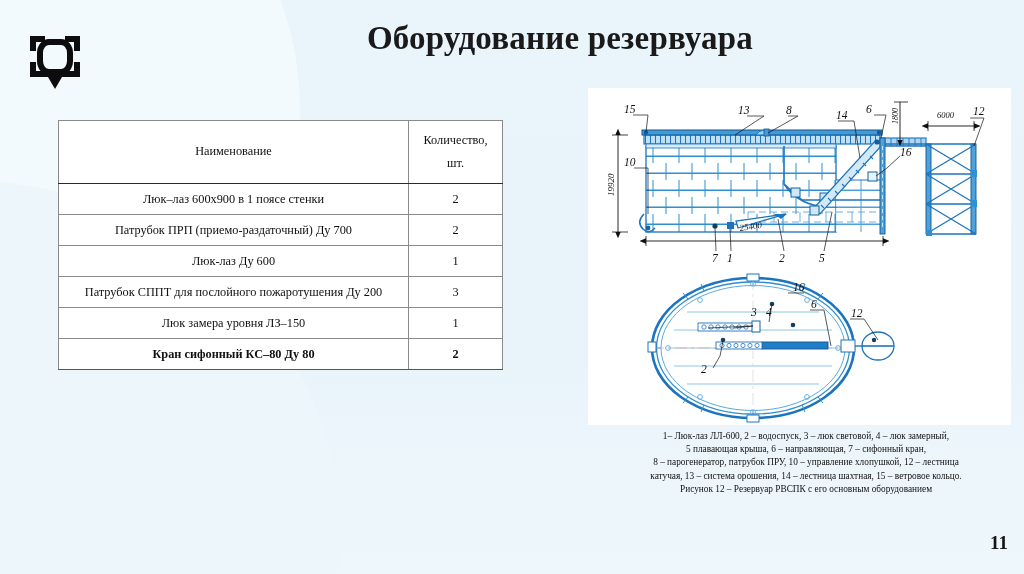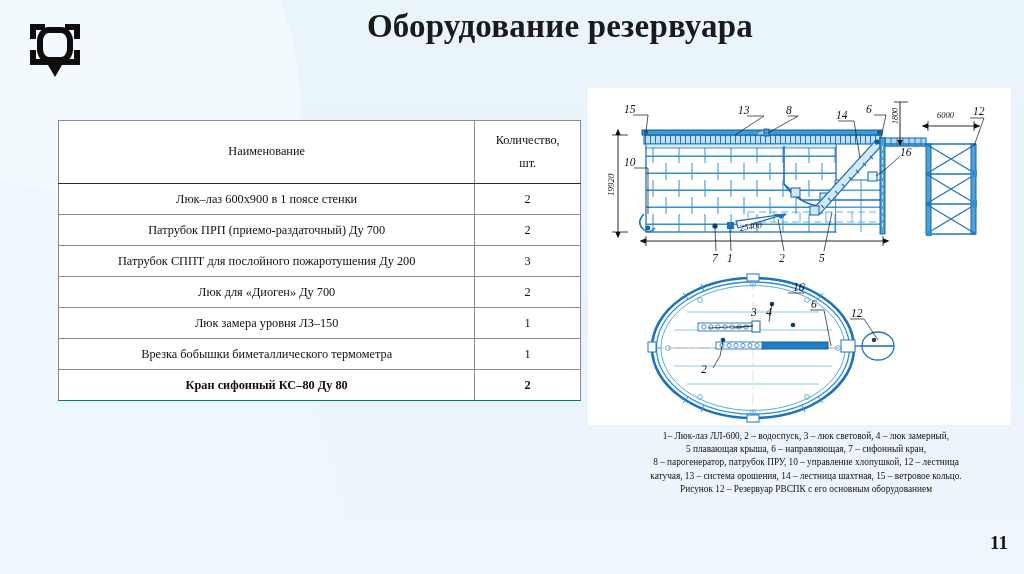--- a/index.html
+++ b/index.html
@@ -45,21 +45,21 @@
     left: 0;
     top: 0;
     width: 186px;
     height: 100px;
     background: #f3fafd;
   }
 
   
   #header {
     position: absolute;
-    left: 0; top: 0;
+    left: 0; top: 12px;
     width: 1024px;
     height: 92px;
   }
   #logo {
     position: absolute;
     left: 26px;
     top: 18px;
     width: 58px;
     height: 62px;
   }
@@ -74,21 +74,21 @@
     color: #1a1a1a;
     letter-spacing: 0.2px;
     font-family: "Liberation Serif", "DejaVu Serif", serif;
   }
 
   
   #equipment-table {
     position: absolute;
     left: 58px;
     top: 120px;
-    width: 523px;
+    width: 445px;
     border-collapse: collapse;
     background: #bef264;
     font-size: 12.3px;
     color: #101010;
   }
   #equipment-table td, #equipment-table th {
     border: 1px solid #8a8a8a;
     padding: 0;
     text-align: center;
     vertical-align: middle;
@@ -189,33 +189,29 @@
   <tbody id="table-body">
       <tr>
         <td>Люк–лаз 600х900 в 1 поясе стенки</td>
         <td>2</td>
       </tr>
       <tr>
         <td>Патрубок ПРП (приемо-раздаточный) Ду 700</td>
         <td>2</td>
       </tr>
       <tr>
+        <td>Люк-лаз Ду 600</td>
+        <td>1</td>
+      </tr>
+      <tr>
         <td>Патрубок СППТ для послойного пожаротушения Ду 200</td>
         <td>3</td>
       </tr>
       <tr>
-        <td>Люк для «Диоген» Ду 700</td>
-        <td>2</td>
-      </tr>
-      <tr>
         <td>Люк замера уровня ЛЗ–150</td>
-        <td>1</td>
-      </tr>
-      <tr>
-        <td>Врезка бобышки биметаллического термометра</td>
         <td>1</td>
       </tr>
       <tr>
         <td>Кран сифонный КС–80 Ду 80</td>
         <td>2</td>
       </tr>
     </tbody>
 </table>
 
 <div id="figure-panel">

